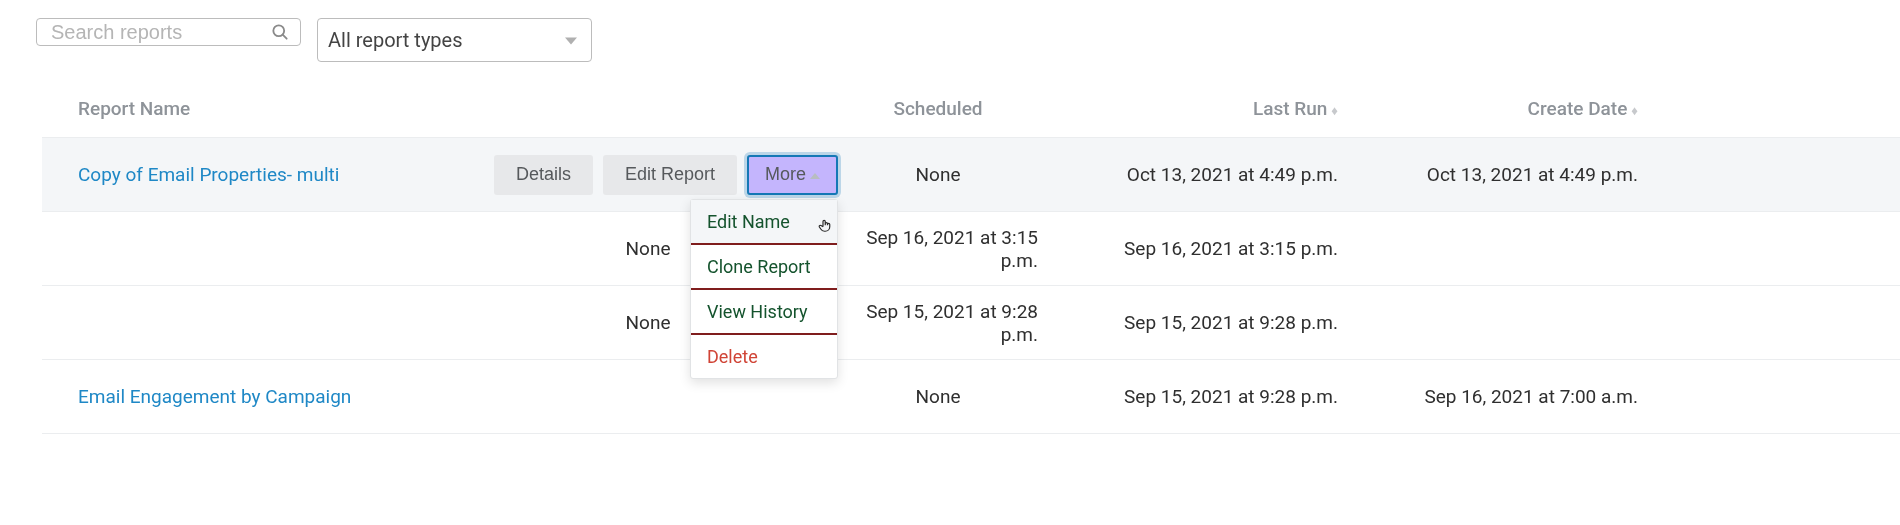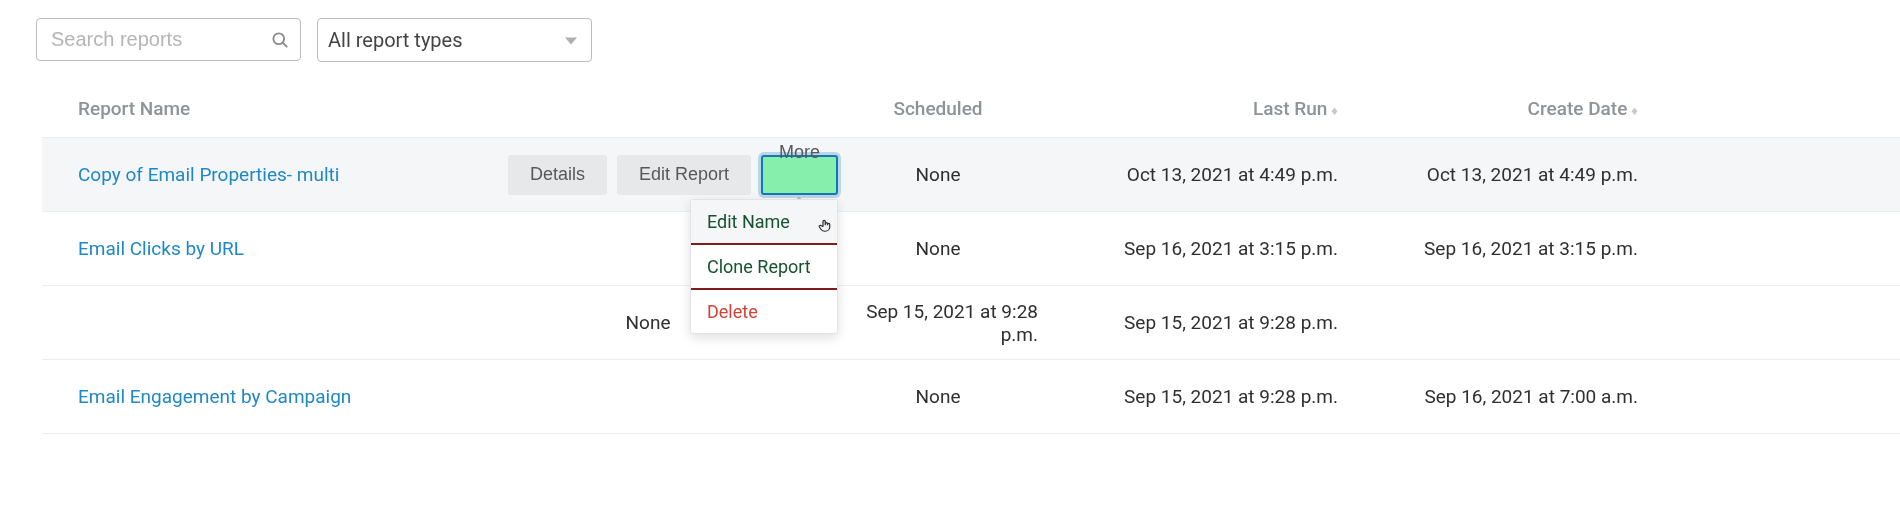--- a/index.html
+++ b/index.html
@@ -8,21 +8,21 @@
     font-family: -apple-system, BlinkMacSystemFont, "Segoe UI", Roboto, "Helvetica Neue", Arial, sans-serif;
     font-size: 18px;
     color: #2b2b2b;
     background: #ffffff;
   }
   .page { width: 1900px; padding: 18px 0 0 0; }
   .toolbar { display: flex; gap: 16px; padding: 0 36px 18px 36px; }
 
   .search-wrap {
     position: relative;
-    width: 265px; height: 43px;
+    width: 265px; height: 28px;
     border: 1px solid #bcbcbc; border-radius: 4px;
     display: flex; align-items: center;
   }
   .search-wrap input {
     border: none; outline: none;
     width: 100%; height: 100%;
     padding: 0 40px 0 14px;
     font-size: 20px; color: #555;
     background: transparent;
   }
@@ -71,27 +71,26 @@
   .row-actions { display: flex; gap: 10px; justify-content: flex-end; align-items: center; position: relative; }
   .btn {
     display: inline-flex; align-items: center; justify-content: center;
     height: 40px; padding: 0 22px;
     background: #e7e8ea; color: #56595c;
     border: none; border-radius: 3px;
     font-size: 18px; font-weight: 500;
     cursor: pointer;
   }
   .btn-more {
-    background: #86efac;
+    background: #c4b5fd;
     border: 2px solid #1578b6;
     color: #56595c;
     box-shadow: 0 0 0 3px rgba(21,120,182,0.25);
     padding: 0 16px;
-    gap: 24px;
-    flex-direction: column;
+    gap: 4px;
   }
   .caret-up { color: #b8bdc1; }
 
   .dropdown {
     position: absolute;
     top: 44px; right: 0;
     width: 148px;
     background: #ffffff;
     border: 1px solid #e1e3e5;
     border-radius: 3px;
@@ -172,30 +171,30 @@
         <div class="dropdown">
           <div class="dropdown-item hovered">
             <span>Edit Name</span>
             <span class="cursor-icon">
               <svg width="18" height="20" viewBox="0 0 24 24" fill="none" stroke="currentColor" stroke-width="1.6">
                   <path d="M8 13 V6 a1.5 1.5 0 0 1 3 0 V11 M11 11 V9 a1.5 1.5 0 0 1 3 0 V11 M14 11 V10 a1.5 1.5 0 0 1 3 0 V13 a6 6 0 0 1 -6 6 h-1 a6 6 0 0 1 -5 -3 l-2 -3 a1.5 1.5 0 0 1 2.5 -1.5 L8 13"></path>
                 </svg>
             </span>
           </div>
           <div class="dropdown-item">Clone Report</div>
+          <div class="dropdown-item">View History</div>
           <div class="dropdown-item danger">Delete</div>
         </div>
       </div>
       <div class="td-center">None</div>
       <div class="td-right">Oct 13, 2021 at 4:49 p.m.</div>
       <div class="td-right">Oct 13, 2021 at 4:49 p.m.</div>
     </div>
 
     <div class="trow">
-      <div class="report-link">Email Clicks by URL</div>
       <div></div>
       <div class="td-center">None</div>
       <div class="td-right">Sep 16, 2021 at 3:15 p.m.</div>
       <div class="td-right">Sep 16, 2021 at 3:15 p.m.</div>
     </div>
 
     <div class="trow">
       <div></div>
       <div class="td-center">None</div>
       <div class="td-right">Sep 15, 2021 at 9:28 p.m.</div>

